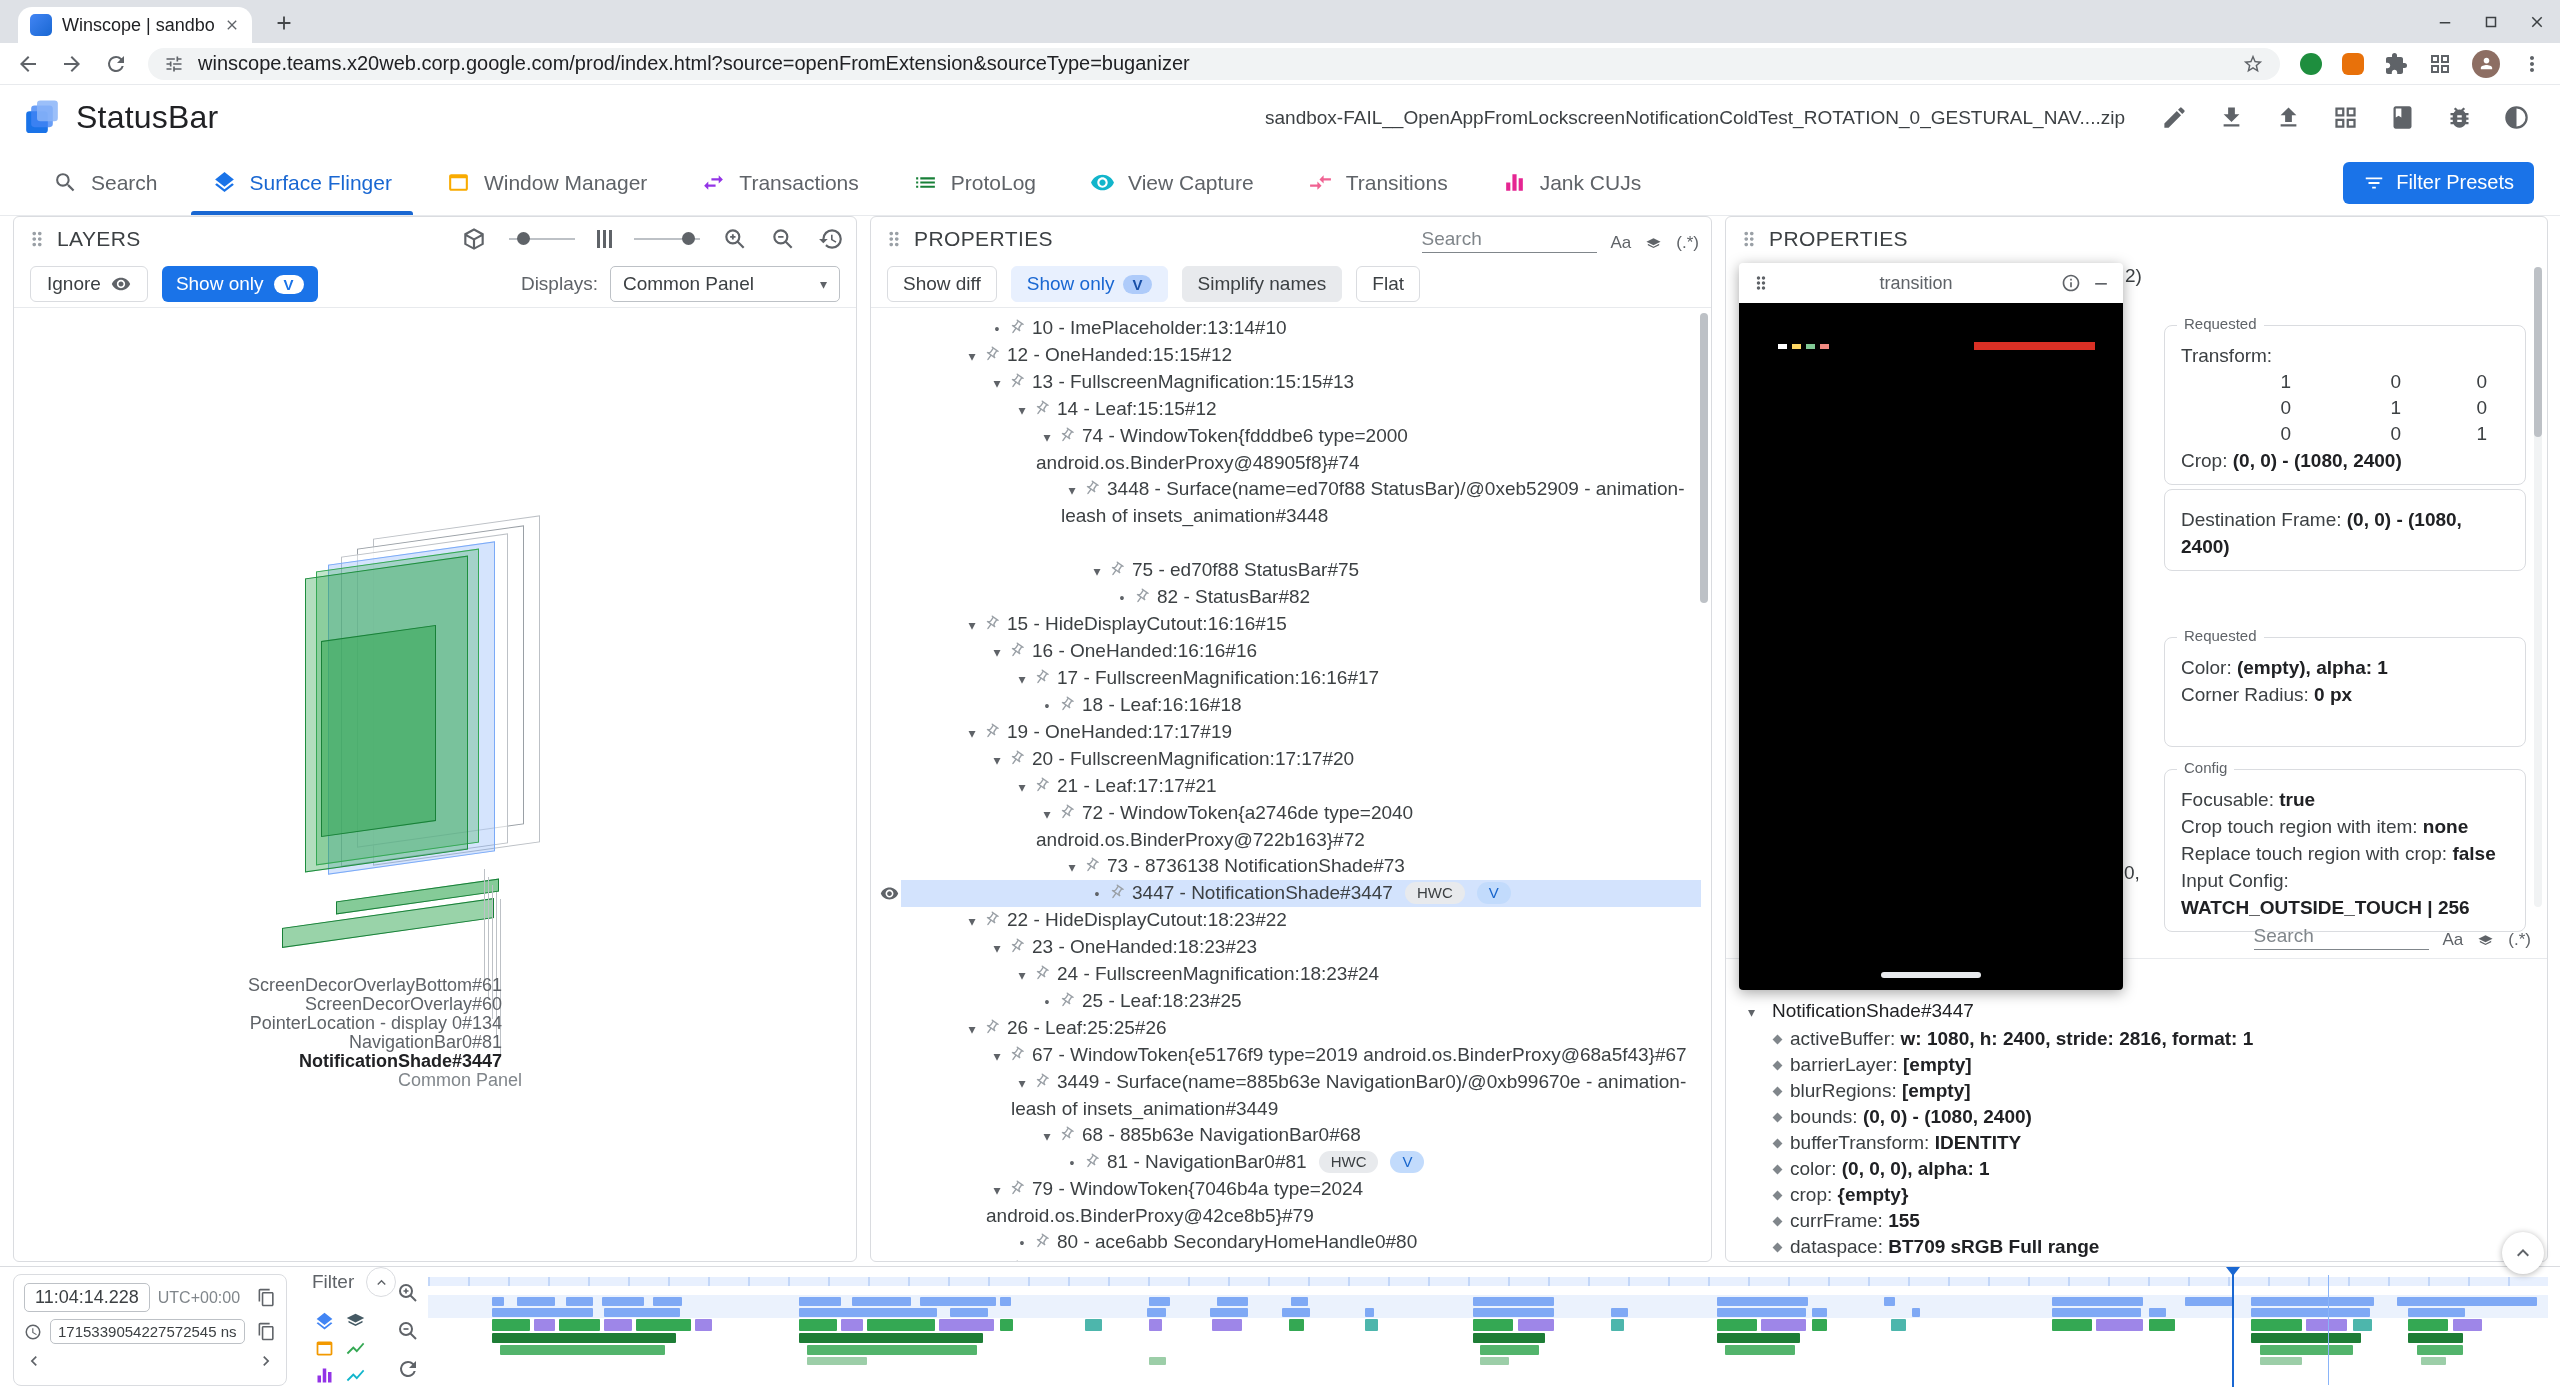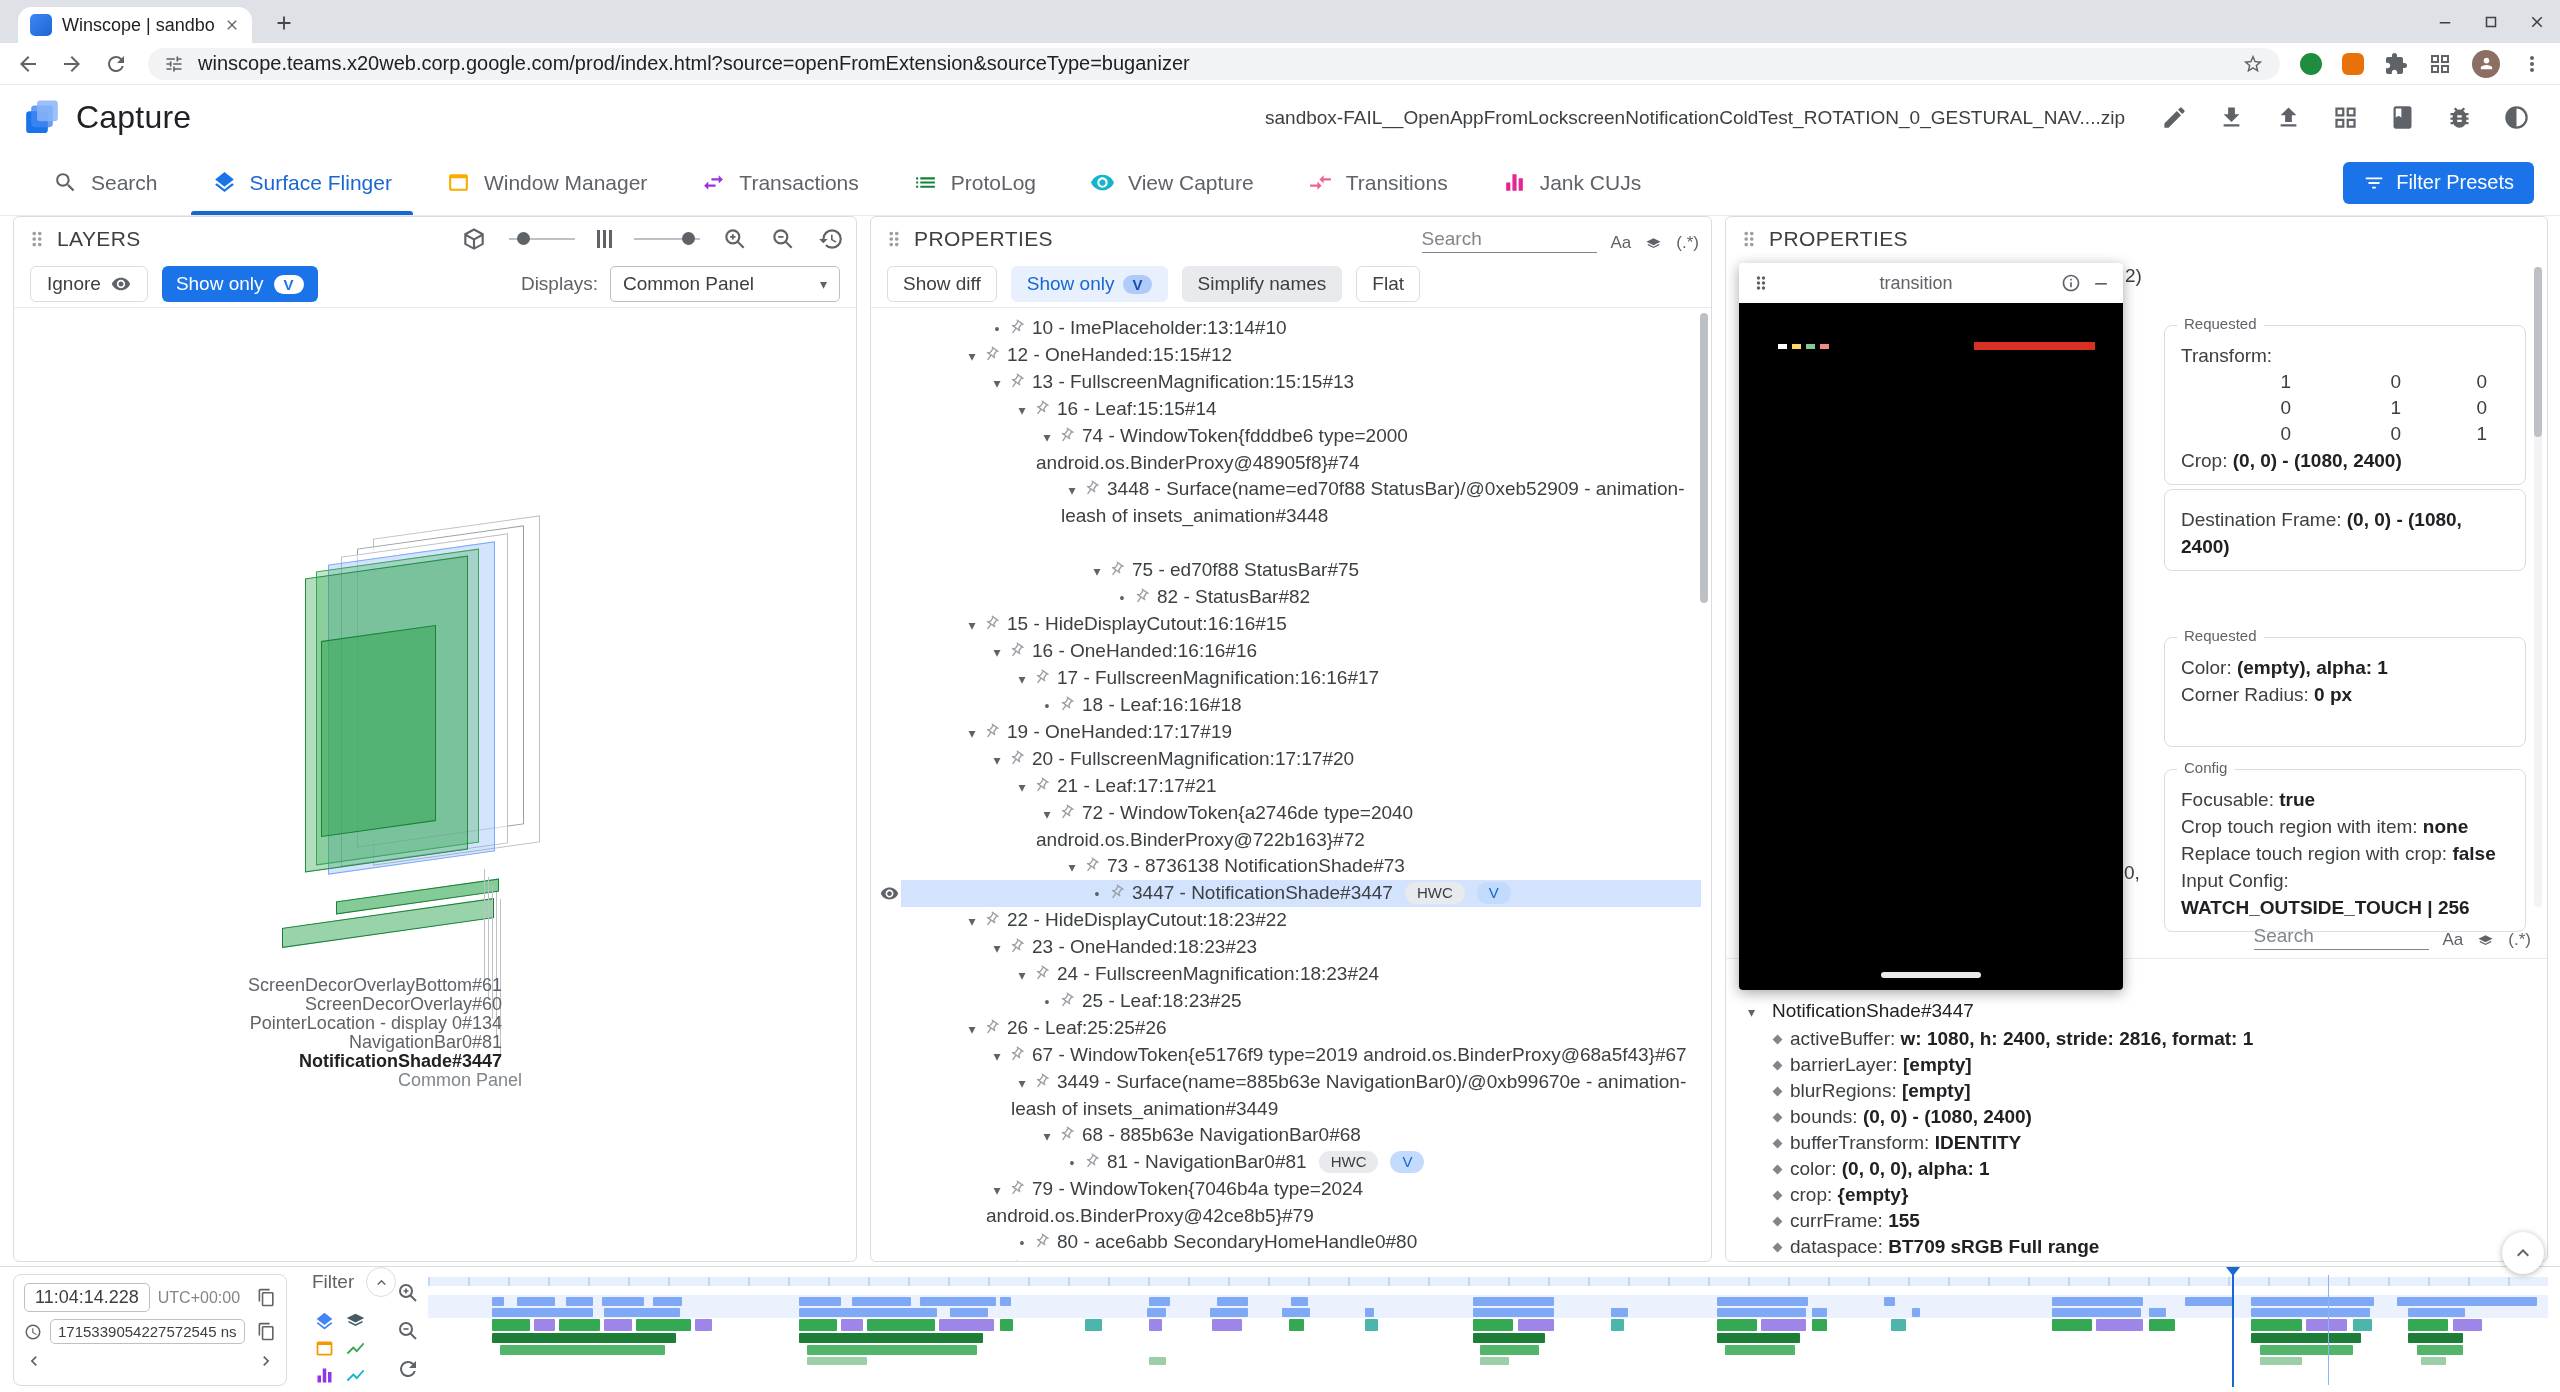--- a/index.html
+++ b/index.html
@@ -242,21 +242,21 @@
   </div>
 
   <div class="appheader">
     <span class="logo">
       <svg viewBox="0 0 24 24">
           <rect x="2.5" y="8" width="13" height="13" rx="2" fill="#1A73E8"></rect>
           <rect x="5.5" y="4.5" width="13" height="13" rx="2" fill="#4285F4" opacity="0.8"></rect>
           <rect x="9" y="1.5" width="12.5" height="12.5" rx="2" fill="#8AB4F8" opacity="0.85"></rect>
         </svg>
     </span>
-    <span class="app-name">Capture</span>
+    <span class="app-name">StatusBar</span>
     <span class="file-name">sandbox-FAIL__OpenAppFromLockscreenNotificationColdTest_ROTATION_0_GESTURAL_NAV....zip</span>
     <div class="hdr-icons" id="hdr-icons">
         <span class="ic hdr-ic">
           <svg viewBox="0 0 24 24" fill="currentColor">
             <path d="M3 17.25V21h3.75L17.81 9.94l-3.75-3.75L3 17.25zM20.71 7.04a1 1 0 0 0 0-1.41l-2.34-2.34a1 1 0 0 0-1.41 0l-1.83 1.83 3.75 3.75 1.83-1.83z"></path>
           </svg>
         </span>
         <span class="ic hdr-ic">
           <svg viewBox="0 0 24 24" fill="currentColor">
             <path d="M19 9h-4V3H9v6H5l7 7 7-7zM5 18v2h14v-2H5z"></path>
@@ -511,21 +511,21 @@
           </span><span>12 - OneHanded:15:15#12</span></div>
         <div class="tree-row" style="padding-left: 115px;"><span class="arrow">▾</span><span class="ic pin">
             <svg viewBox="0 0 24 24" fill="currentColor">
               <path d="M14 4v5c0 1.12.37 2.16 1 3H9c.65-.86 1-1.9 1-3V4h4m3-2H7c-.55 0-1 .45-1 1s.45 1 1 1h1v5c0 1.66-1.34 3-3 3v2h5.97v7l1 1 1-1v-7H19v-2c-1.66 0-3-1.34-3-3V4h1c.55 0 1-.45 1-1s-.45-1-1-1z"></path>
             </svg>
           </span><span>13 - FullscreenMagnification:15:15#13</span></div>
         <div class="tree-row" style="padding-left: 140px;"><span class="arrow">▾</span><span class="ic pin">
             <svg viewBox="0 0 24 24" fill="currentColor">
               <path d="M14 4v5c0 1.12.37 2.16 1 3H9c.65-.86 1-1.9 1-3V4h4m3-2H7c-.55 0-1 .45-1 1s.45 1 1 1h1v5c0 1.66-1.34 3-3 3v2h5.97v7l1 1 1-1v-7H19v-2c-1.66 0-3-1.34-3-3V4h1c.55 0 1-.45 1-1s-.45-1-1-1z"></path>
             </svg>
-          </span><span>16 - Leaf:15:15#14</span></div>
+          </span><span>14 - Leaf:15:15#12</span></div>
         <div class="tree-row" style="padding-left: 165px;"><span class="arrow">▾</span><span class="ic pin">
             <svg viewBox="0 0 24 24" fill="currentColor">
               <path d="M14 4v5c0 1.12.37 2.16 1 3H9c.65-.86 1-1.9 1-3V4h4m3-2H7c-.55 0-1 .45-1 1s.45 1 1 1h1v5c0 1.66-1.34 3-3 3v2h5.97v7l1 1 1-1v-7H19v-2c-1.66 0-3-1.34-3-3V4h1c.55 0 1-.45 1-1s-.45-1-1-1z"></path>
             </svg>
           </span><span>74 - WindowToken{fdddbe6 type=2000 android.os.BinderProxy@48905f8}#74</span></div>
         <div class="tree-row" style="padding-left: 190px;"><span class="arrow">▾</span><span class="ic pin">
             <svg viewBox="0 0 24 24" fill="currentColor">
               <path d="M14 4v5c0 1.12.37 2.16 1 3H9c.65-.86 1-1.9 1-3V4h4m3-2H7c-.55 0-1 .45-1 1s.45 1 1 1h1v5c0 1.66-1.34 3-3 3v2h5.97v7l1 1 1-1v-7H19v-2c-1.66 0-3-1.34-3-3V4h1c.55 0 1-.45 1-1s-.45-1-1-1z"></path>
             </svg>
           </span><span>3448 - Surface(name=ed70f88 StatusBar)/@0xeb52909 - animation-leash of insets_animation#3448</span></div>

